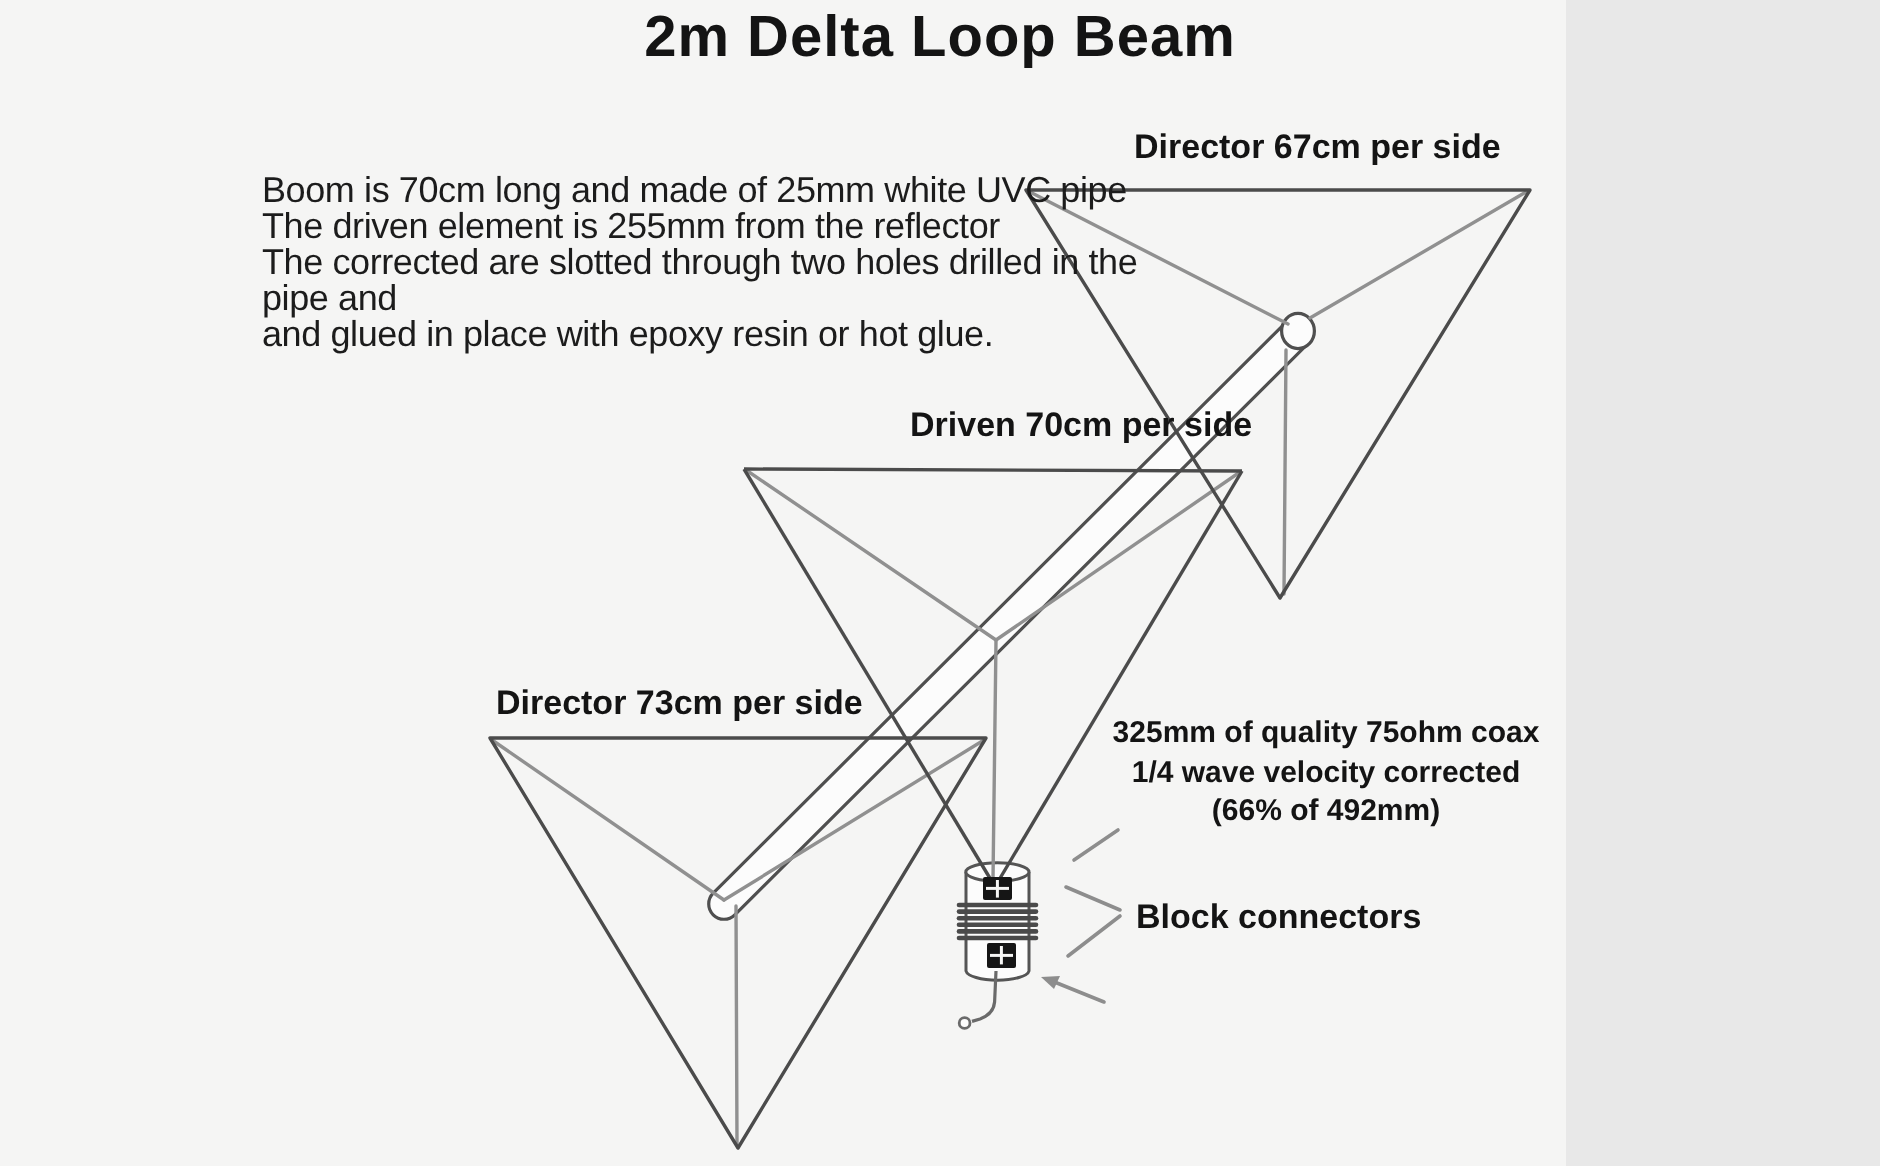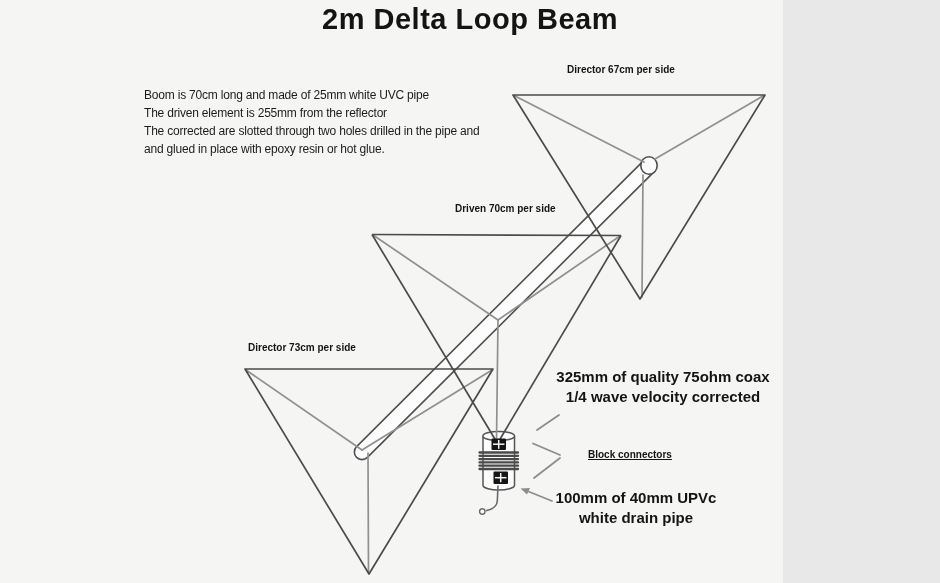--- a/index.html
+++ b/index.html
@@ -15,42 +15,42 @@
   #diagram-svg{position:absolute;left:0;top:0;}
   .abs{position:absolute;}
   .title{
     left:0;top:3px;width:940px;
     text-align:center;
     font-size:29px;font-weight:bold;
     letter-spacing:0.5px;
     color:#141414;
   }
   .notes{
-    left:144px;top:86px;width:440px;
-    font-size:12px;line-height:18px;
+    left:131px;top:86px;width:440px;
+    font-size:18px;line-height:18px;
     letter-spacing:-0.2px;
     color:#1c1c1c;
   }
   .part-label{
-    font-size:10px;font-weight:bold;
+    font-size:17px;font-weight:bold;
     white-space:nowrap;
     color:#141414;
   }
   .note-block{
     font-size:15px;font-weight:bold;
     text-align:center;
     line-height:19.5px;
     color:#141414;
   }
-  .coax-note{left:538px;top:367px;width:250px;}
+  .coax-note{left:538px;top:357px;width:250px;}
   .drain-note{left:516px;top:488px;width:240px;}
   .lbl-director{left:567px;top:64px;}
   .lbl-driven{left:408px;top:203px;margin-left:47px;}
   .lbl-reflector{left:248px;top:342px;}
-  .lbl-block{left:588px;top:449px;text-decoration:underline;}
+  .lbl-block{left:568px;top:449px;}
 </style>
 </head>
 <body>
 
 <div id="stage">
 
   <svg id="diagram-svg" width="940" height="583" viewBox="0 0 940 583">
 
     <g>
       <path d="M643.6,160.6 L356.6,446.6 A7.6,7.6 0 0 0 367.4,457.4 L654.4,171.4 Z" fill="#fcfcfc" stroke="#4f4f4f" stroke-width="1.6"></path>
@@ -128,22 +128,19 @@
 
   <div class="abs part-label lbl-director">Director 67cm per side</div>
 
   <div class="abs part-label lbl-driven">Driven 70cm per side</div>
 
   <div class="abs part-label lbl-reflector">Director 73cm per side</div>
 
   <div class="abs note-block coax-note">
     <div>325mm of quality 75ohm coax</div>
     <div>1/4 wave velocity corrected</div>
+    <div>(66% of 492mm)</div>
   </div>
 
   <div class="abs part-label lbl-block">Block connectors</div>
 
-  <div class="abs note-block drain-note">
-    <div>100mm of 40mm UPVc</div>
-    <div>white drain pipe</div>
-  </div>
 
 </div>
 
 </body></html>

